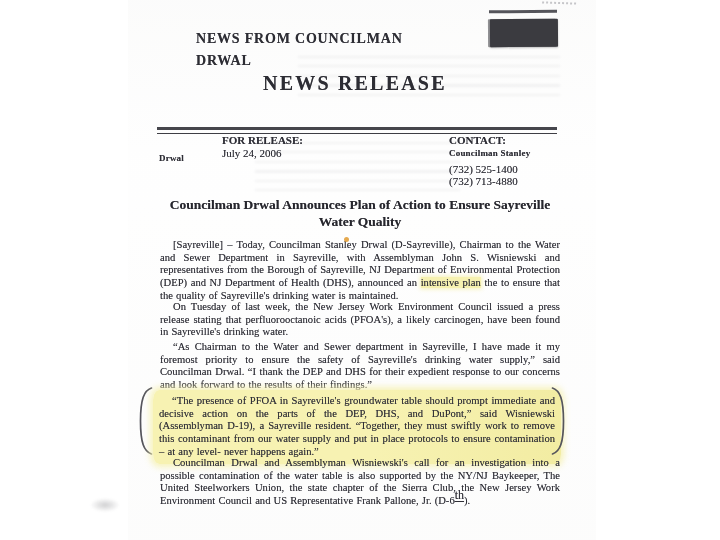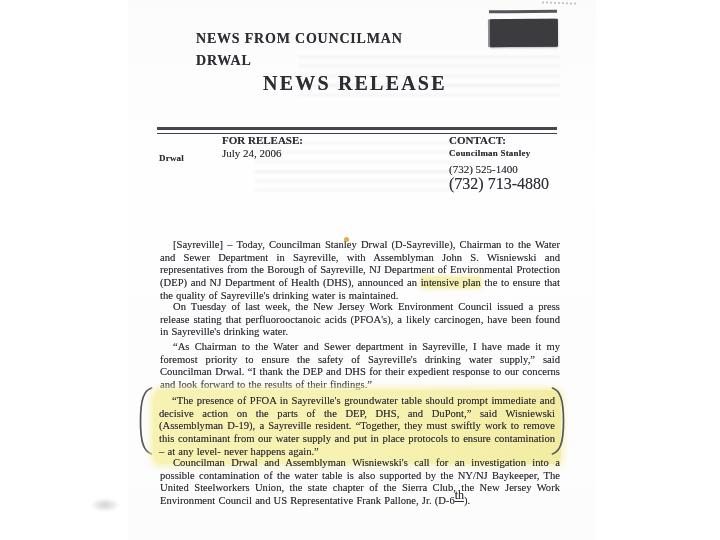--- a/index.html
+++ b/index.html
@@ -33,21 +33,21 @@
   .rule{ left:157px; top:127px; width:400px; height:3px; border-top:3px solid #46464c; border-bottom:1.5px solid #3f3f45; }
   
   .lbl{ font-weight:bold; font-size:11px; }
   .small-bold{ font-weight:bold; font-size:9px; letter-spacing:0.2px; }
   .for-release{ left:222px; top:134px; }
   .release-date{ left:222px; top:147px; font-size:11px; }
   .drwal-note{ left:159px; top:153px; }
   .contact{ left:449px; top:134px; }
   .contact-name{ left:449px; top:148px; }
   .phone1{ left:449px; top:163px; font-size:11px; }
-  .phone2{ left:449px; top:175px; font-size:16px; }
+  .phone2{ left:449px; top:175px; font-size:11px; }
   
   .headline{ left:160px; top:197px; width:400px; text-align:center; font-weight:bold; font-size:13.5px; line-height:16.5px; color:#26262d; }
   .para{ left:160px; width:400px; font-size:10.6px; line-height:12.7px; text-align:justify; text-indent:13px; word-spacing:0.5px; }
   .p1{ top:239px; }
   .p2{ top:301px; }
   .p3{ top:341px; }
   .p5{ top:457px; }
   sup.ord{ font-size:12px; vertical-align:super; line-height:0;text-decoration:underline; }
   
   .quote-wrap{ left:153px; top:390px; width:396px; padding:5px 6px;
@@ -83,20 +83,21 @@
 
   <div class="abs for-release lbl ink">FOR RELEASE:</div>
   <div class="abs release-date ink">July 24, 2006</div>
   <div class="abs drwal-note small-bold ink">Drwal</div>
 
   <div class="abs contact lbl ink">CONTACT:</div>
   <div class="abs contact-name small-bold ink">Councilman Stanley</div>
   <div class="abs phone1 ink">(732) 525-1400</div>
   <div class="abs phone2 ink">(732) 713-4880</div>
 
+  <div class="abs headline ink">Councilman Drwal Announces Plan of Action to Ensure Sayreville Water Quality</div>
 
   <div class="abs para p1 ink">
     <span>[Sayreville] – Today, Councilman Stanley Drwal (D-Sayreville), Chairman to the Water and Sewer Department in Sayreville, with Assemblyman John S. Wisniewski and representatives from the Borough of Sayreville, NJ Department of Environmental Protection (DEP) and NJ Department of Health (DHS), announced an </span><span class="mark-inline">intensive plan</span><span> the to ensure that the quality of Sayreville's drinking water is maintained.</span>
   </div>
 
   <div class="abs para p3 ink">“As Chairman to the Water and Sewer department in Sayreville, I have made it my foremost priority to ensure the safety of Sayreville's drinking water supply,” said Councilman Drwal.  “I thank the DEP and DHS for their expedient response to our concerns and look forward to the results of their findings.”</div>
 
   <div class="abs para p2 ink">On Tuesday of last week, the New Jersey Work Environment Council issued a press release stating that perfluorooctanoic acids (PFOA's), a likely carcinogen, have been found in Sayreville's drinking water.</div>
 
   <svg class="abs bracket bracket-left" viewBox="0 0 20 72">

